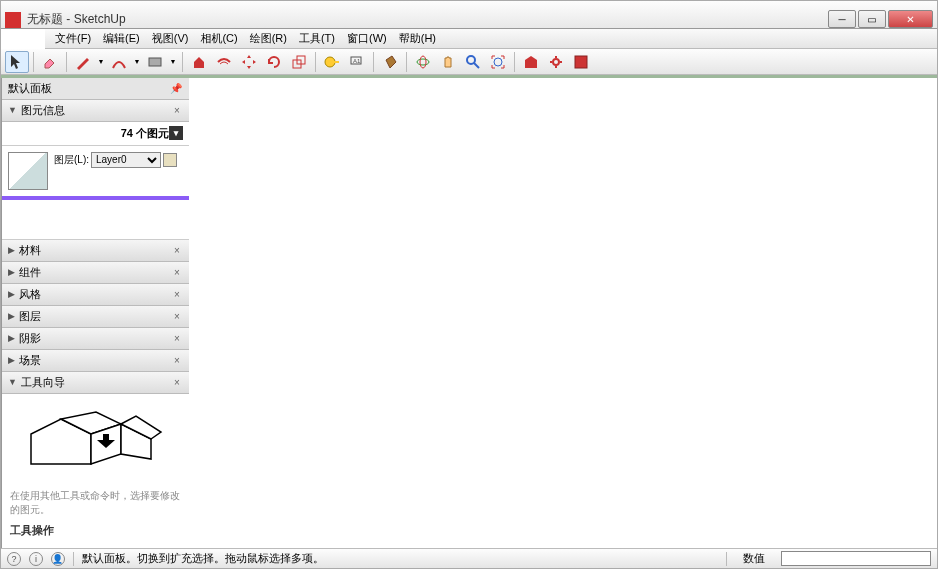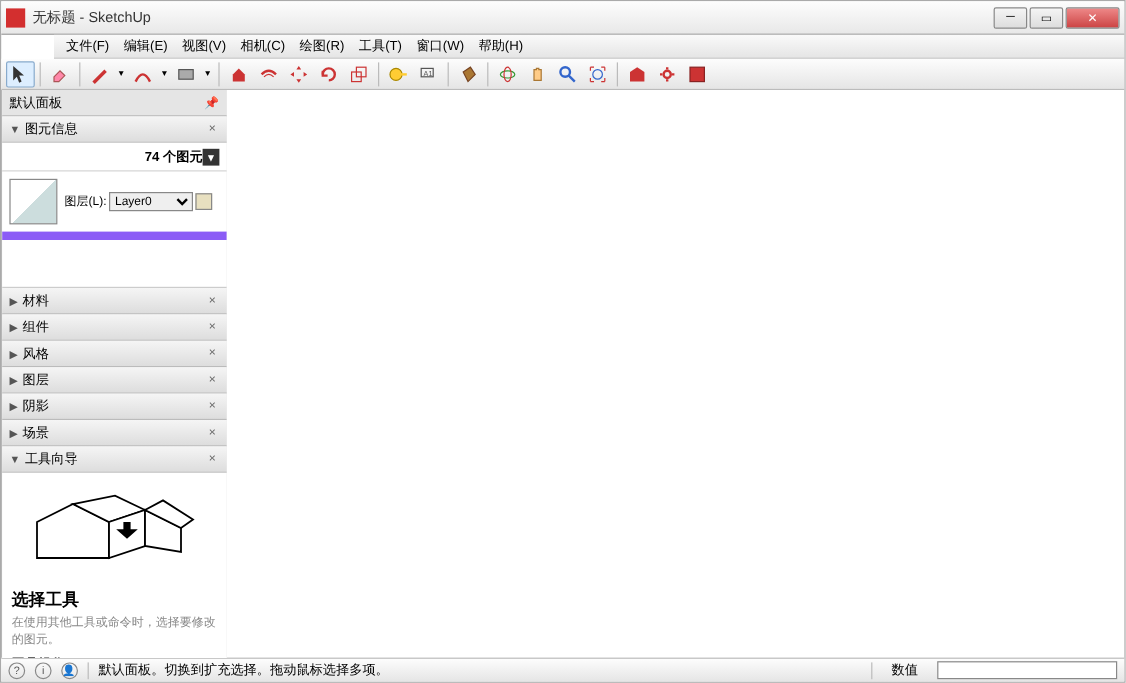--- a/index.html
+++ b/index.html
@@ -1,18 +1,18 @@
 <!DOCTYPE html>
 <html><head>
   <meta charset="utf-8">
   <style>
     * { margin: 0; padding: 0; box-sizing: border-box; }
     body { font-family: "Microsoft YaHei", sans-serif; font-size: 11px; overflow: hidden; width: 938px; height: 569px; background: #fff; border: 1px solid #aaa; }
     
-    .titlebar { height: 28px; background: linear-gradient(#fdfdfd, #e8e8e8); display: flex; align-items: center; padding: 0 4px; border-bottom: 1px solid #999; }
+    .titlebar { height: 28px; background: linear-gradient(#fdfdfd, #e8e8e8); display: flex; align-items: flex-end; padding: 0 4px; border-bottom: 1px solid #999; }
     .titlebar-icon { width: 16px; height: 16px; background: #d32f2f; display: inline-block; margin-right: 6px; }
     .titlebar-title { flex: 1; font-size: 12px; color: #333; }
     .win-btns { display: flex; gap: 2px; }
     .win-btn { width: 28px; height: 18px; border: 1px solid #888; background: linear-gradient(#f5f5f5,#ddd); display: flex; align-items: center; justify-content: center; font-size: 10px; cursor: pointer; border-radius: 2px; }
     .win-btn.close { background: linear-gradient(#e88,#c44); color: #fff; width: 45px; }
     
     .menubar { height: 20px; background: linear-gradient(#fafafa, #e5e5e5); display: flex; align-items: center; padding: 0 4px; border-bottom: 1px solid #bbb; font-size: 11px; margin-left: 44px; }
     .menu-item { padding: 2px 6px; cursor: pointer; }
     
     .toolbar { height: 26px; background: linear-gradient(#fdfdfd,#e5e5e5); display: flex; align-items: center; padding: 2px 4px; border-bottom: 1px solid #bbb; gap: 1px; }
@@ -24,21 +24,21 @@
     .main-area { display: flex; height: calc(100% - 28px - 20px - 26px - 20px); flex-direction: column; }
     .viewport { flex: 1; background: #9db89b; position: relative; overflow: hidden; }
     .side-panel { width: 188px; background: #eee; border-left: 1px solid #999; overflow-y: auto; }
     
     .panel-hdr-tab { background: #e5e5e5; padding: 3px 6px; border-bottom: 1px solid #bbb; font-size: 11px; display: flex; justify-content: space-between; align-items: center; }
     .panel-sec-hdr { background: linear-gradient(#f5f5f5,#ddd); padding: 3px 6px; border-bottom: 1px solid #bbb; font-size: 11px; display: flex; align-items: center; cursor: pointer; }
     .panel-sec-hdr .arr { margin-right: 4px; font-size: 9px; color: #555; }
     .panel-sec-hdr .x { margin-left: auto; width: 12px; height: 12px; display: flex; align-items: center; justify-content: center; font-size: 10px; color: #666; }
     .entity-count { background: #fff; padding: 4px 6px; font-weight: bold; border-bottom: 1px solid #ccc; display: flex; justify-content: flex-end; align-items: center; }
     .ent-x { width: 14px; height: 14px; background: #333; color: #fff; display: flex; align-items: center; justify-content: center; font-size: 9px; }
-    .layer-row { background: #fff; padding: 6px; display: flex; align-items: center; gap: 6px; border-bottom: 7px solid #8b5cf6; }
+    .layer-row { background: #fff; padding: 6px; display: flex; align-items: flex-start; gap: 6px; border-bottom: 4px solid #8b5cf6; }
     .layer-thumb { width: 40px; height: 38px; border: 1px solid #888; background: linear-gradient(135deg,#fff 50%,#cdd 50%); }
     .layer-field { display: flex; align-items: center; gap: 2px; font-size: 10px; }
     .layer-select { font-size: 10px; width: 70px; height: 16px; border: 1px solid #888; }
     .layer-swatch { width: 14px; height: 14px; border: 1px solid #888; background: #e8e0c0; }
     
     .instructor { background: #fff; padding: 8px; }
     .instructor h3 { font-size: 14px; font-weight: bold; margin: 4px 0; }
     .instructor p { font-size: 10px; color: #888; line-height: 1.4; margin: 2px 0; font-family: Liberation Serif, serif; }
     .instructor .sec-t { font-size: 11px; font-weight: bold; color: #333; margin-top: 6px; }
     .instructor-img { width: 100%; height: 85px; display: flex; align-items: center; justify-content: center; }
@@ -305,21 +305,20 @@
       <div class="instructor-img">
         <svg width="150" height="80" viewBox="0 0 150 80">
           <path d="M10 60 L10 30 L40 15 L70 30 L70 60 Z" fill="#fff" stroke="#000" stroke-width="1.5"></path>
           <path d="M40 15 L70 30 L100 20 L75 8 Z" fill="#fff" stroke="#000" stroke-width="1.5"></path>
           <path d="M70 30 L100 20 L100 50 L70 60 Z" fill="#fff" stroke="#000" stroke-width="1.5"></path>
           <path d="M100 20 L130 35 L130 55 L100 50 Z" fill="#fff" stroke="#000" stroke-width="1.5"></path>
           <path d="M100 20 L115 12 L140 28 L130 35 Z" fill="#fff" stroke="#000" stroke-width="1.5"></path>
           <path d="M88 36 L88 30 L82 30 L82 36 L76 36 L85 44 L94 36 Z" fill="#000"></path>
         </svg>
       </div>
-      <h3>选择工具</h3>
       <p>在使用其他工具或命令时，选择要修改的图元。</p>
       <p class="sec-t">工具操作</p>
 
     </div>
   </div>
 </div>
 
 <div class="statusbar">
   <span class="sb-icon">?</span>
   <span class="sb-icon">i</span>

